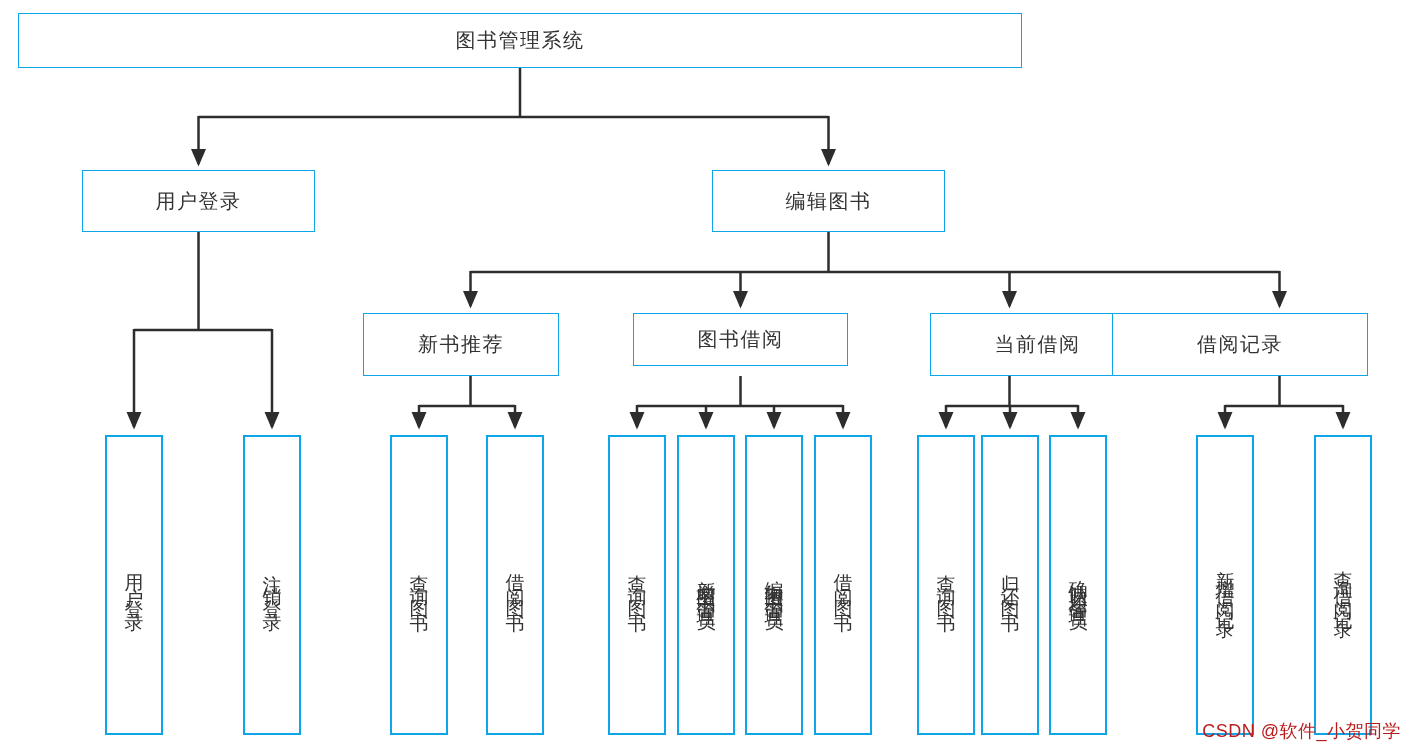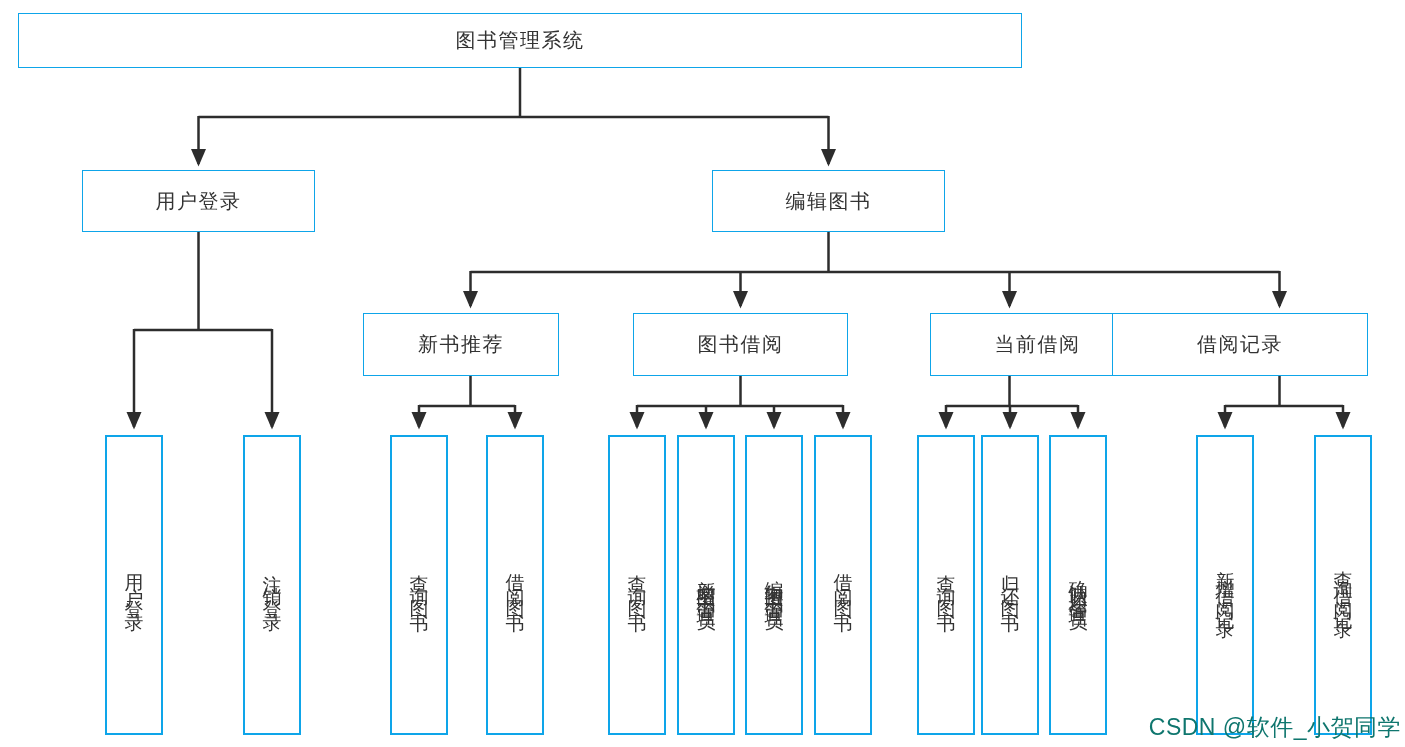--- a/index.html
+++ b/index.html
@@ -21,22 +21,22 @@
     width:58px; height:300px;
     writing-mode:vertical-rl; text-orientation:mixed;
     font-size:19px; border-width:2.5px;
   }
   .ls-s { letter-spacing:13px; }
   .ls-m { letter-spacing:10px; }
   .ls-l { letter-spacing:4.5px; }
   #watermark {
     position:absolute; z-index:3;
     right:4px; bottom:4px;
-    font-size:23px; letter-spacing:0.5px;
-    color:#0f766e; pointer-events:none;margin-left:40px;
+    font-size:18px; letter-spacing:0.5px;
+    color:#b91c1c; pointer-events:none;margin-left:40px;
   }
 </style>
 </head>
 <body>
 
 <div id="stage">
 
   <svg id="wires" width="1405" height="747" viewBox="0 0 1405 747">
     <defs>
       <marker id="arrow" markerWidth="7.5" markerHeight="6.5" refX="6" refY="3" orient="auto" markerUnits="strokeWidth">
@@ -86,21 +86,21 @@
       <path d="M1343 405 V427" marker-end="url(#arrow)"></path>
     </g>
   </svg>
 
   <div class="node" style="left:18px; top:13px; width:1004px; height:55px;">图书管理系统</div>
 
   <div class="node" style="left:82px; top:170px; width:233px; height:62px;">用户登录</div>
   <div class="node" style="left:712px; top:170px; width:233px; height:62px;">编辑图书</div>
 
   <div class="node" style="left:363px; top:313px; width:196px; height:63px;">新书推荐</div>
-  <div class="node" style="left:633px; top:313px; width:215px; height:63px;text-align:center;">图书借阅</div>
+  <div class="node" style="left:633px; top:313px; width:215px; height:53px;text-align:center;">图书借阅</div>
   <div class="node" style="left:902px; top:313px; width:215px; height:63px;margin-left:28px;">当前借阅</div>
   <div class="node" style="left:1112px; top:313px; width:256px; height:63px;">借阅记录</div>
 
   <div class="node leaf ls-s" style="left:105px; top:435px;">用户登录</div>
   <div class="node leaf ls-s" style="left:243px; top:435px;">注销登录</div>
 
   <div class="node leaf ls-s" style="left:390px; top:435px;">查询图书</div>
   <div class="node leaf ls-s" style="left:486px; top:435px;">借阅图书</div>
 
   <div class="node leaf ls-s" style="left:608px; top:435px;">查询图书</div>

